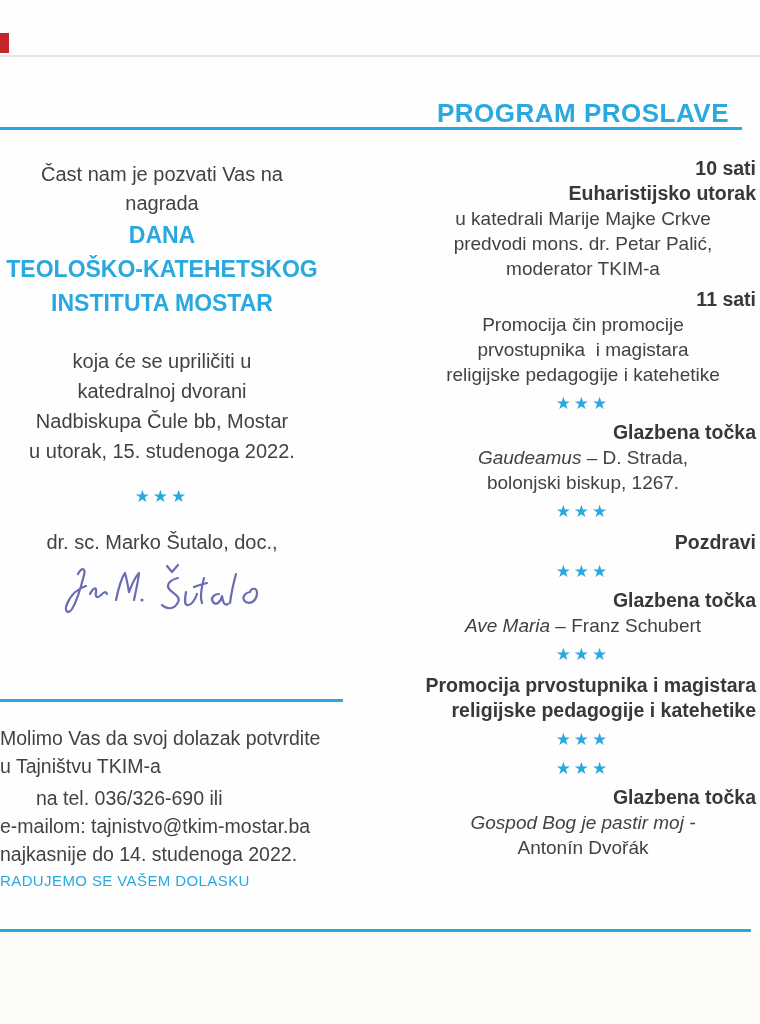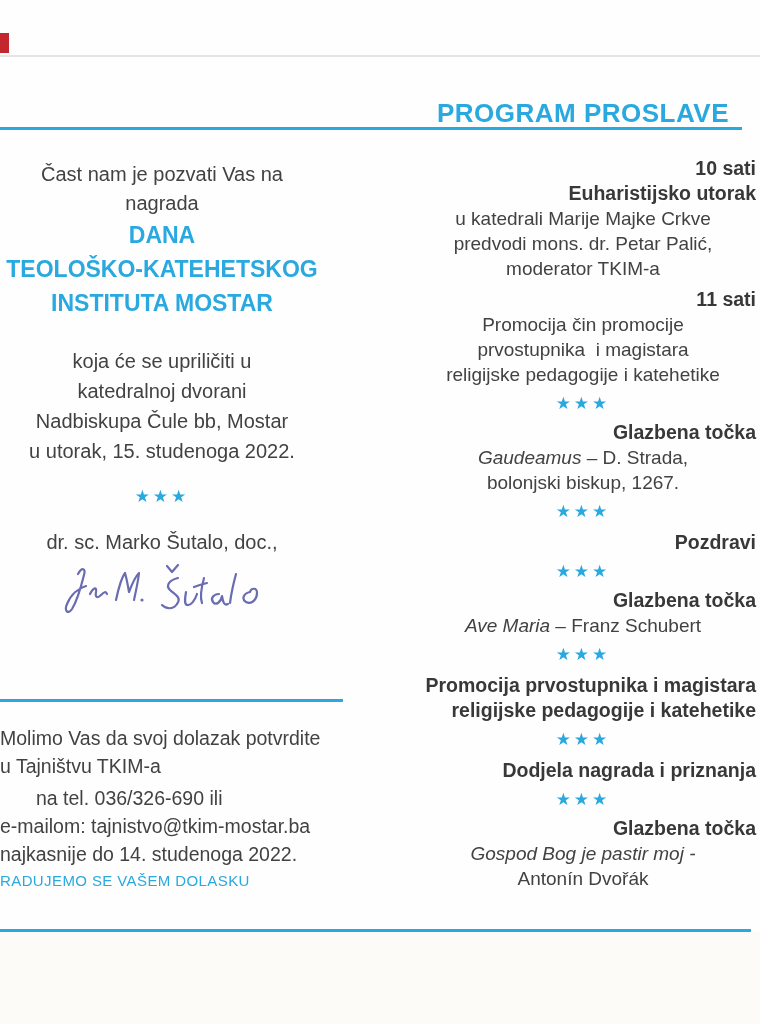--- a/index.html
+++ b/index.html
@@ -136,21 +136,20 @@
     <div data-kind="line">bolonjski biskup, 1267.</div>
     <div data-kind="stars">★★★</div>
     <div data-kind="heading" data-gap="true">Pozdravi</div>
     <div data-kind="stars">★★★</div>
     <div data-kind="heading">Glazbena točka</div>
     <div data-kind="line"><i>Ave Maria</i> – Franz Schubert</div>
     <div data-kind="stars">★★★</div>
     <div data-kind="heading" data-gap="true">Promocija prvostupnika i magistara</div>
     <div data-kind="heading">religijske pedagogije i katehetike</div>
     <div data-kind="stars">★★★</div>
-    <div data-kind="heading" data-gap="true">Dodjela nagrada i priznanja</div>
     <div data-kind="stars">★★★</div>
     <div data-kind="heading">Glazbena točka</div>
     <div data-kind="line"><i>Gospod Bog je pastir moj -</i></div>
     <div data-kind="line">Antonín Dvořák</div>
   </div>
 
 <div id="bottom-strip"></div>
 <div id="bottom-rule" class="rule"></div>
 
 </body></html>

